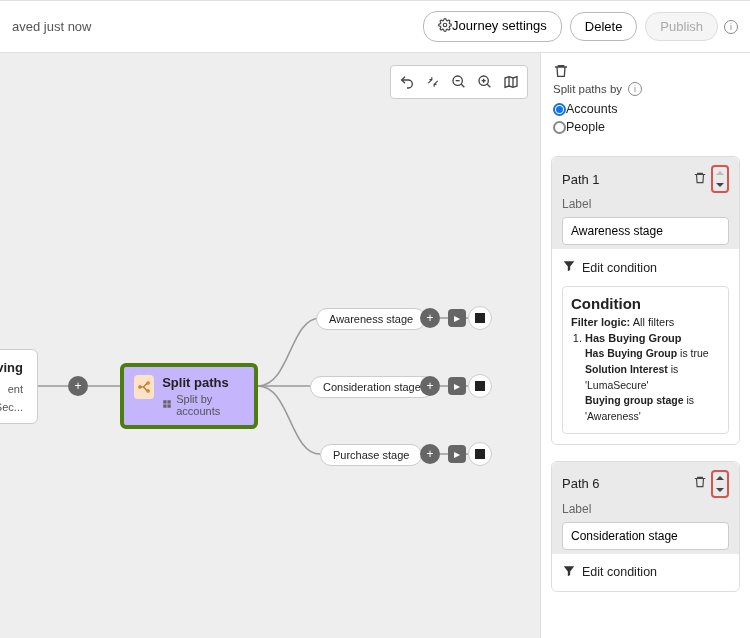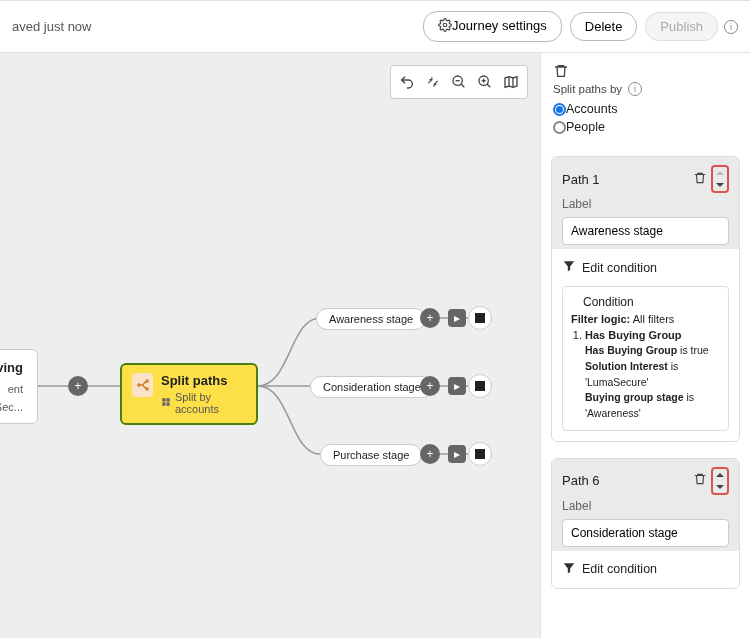--- a/index.html
+++ b/index.html
@@ -33,31 +33,31 @@
 .path-head { background: #eaeaea; border-radius: 6px 6px 0 0; padding: 8px 10px 4px; }
 .path-head-row1 { display: flex; align-items: center; }
 .path-title { font-weight: 400; font-size: 13px; flex: 1; }
 .path-actions { display: flex; align-items: center; gap: 2px; }
 .reorder-box { border: 2px solid #d9534f; border-radius: 4px; padding: 0; display: flex; flex-direction: column; margin-left: 2px; }
 .reorder-btn { width: 14px; height: 12px; display: flex; align-items: center; justify-content: center; cursor: pointer; }
 .path-sublabel { font-size: 12px; color: #666; margin-top: 4px; }
 .path-input { width: calc(100% - 0px); margin: 6px 0 0; padding: 6px 8px; border: 1px solid #ccc; border-radius: 4px; font-size: 12px; }
 .edit-cond { display: flex; align-items: center; gap: 6px; padding: 10px 10px; font-size: 12.5px; cursor: pointer; }
 .cond-card { border: 1px solid #ddd; border-radius: 4px; margin: 0 10px 10px; padding: 8px; }
-.cond-card h4 { font-size: 12px; font-weight: 400; margin-bottom: 4px; margin-left: 12px; }
+.cond-card h4 { font-size: 15px; font-weight: 700; margin-bottom: 4px; }
 .filter-logic { font-size: 11px; margin-bottom: 4px; }
 .filter-logic b { font-weight: 700; }
 .cond-list { font-size: 11px; padding-left: 14px; }
 .cond-list li { list-style: decimal; }
 .cond-sub { padding-left: 0; margin-top: 2px; }
 .cond-sub div { font-size: 10.5px; line-height: 1.5; padding-left: 0; }
 
 
 .node-card { position: absolute; background: #fff; border: 1px solid #ccc; border-radius: 6px; padding: 10px 14px; min-width: 120px; }
-.node-card.selected { border: 2px solid #4d7c0f; background: #fde047; }
+.node-card.selected { border: 4px solid #4d7c0f; background: #c4b5fd; }
 .node-card.left-edge { left: -98px; }
 .node-title { font-weight: 700; font-size: 13px; display: flex; align-items: center; gap: 6px; }
 .node-sub { font-size: 11px; color: #555; margin-top: 3px; display: flex; align-items: center; gap: 4px; }
 .node-icon-box { width: 24px; height: 24px; background: #fce3c7; border-radius: 4px; display: inline-flex; align-items: center; justify-content: center; }
 .pill { position: absolute; background: #fff; border: 1px solid #ccc; border-radius: 12px; padding: 4px 12px; font-size: 11px; }
 .plus-node, .step-node, .end-node { position: absolute; width: 20px; height: 20px; border-radius: 50%; display: flex; align-items: center; justify-content: center; font-size: 12px; }
 .plus-node { background: #666; color: #fff; cursor: pointer; }
 .step-node { background: #666; color: #fff; border-radius: 4px; width: 18px; height: 18px; cursor: pointer; }
 .end-node { background: #fff; border: 1px solid #ccc; width: 24px; height: 24px; }
 .end-node::after { content: ''; width: 10px; height: 10px; background: #222; }

